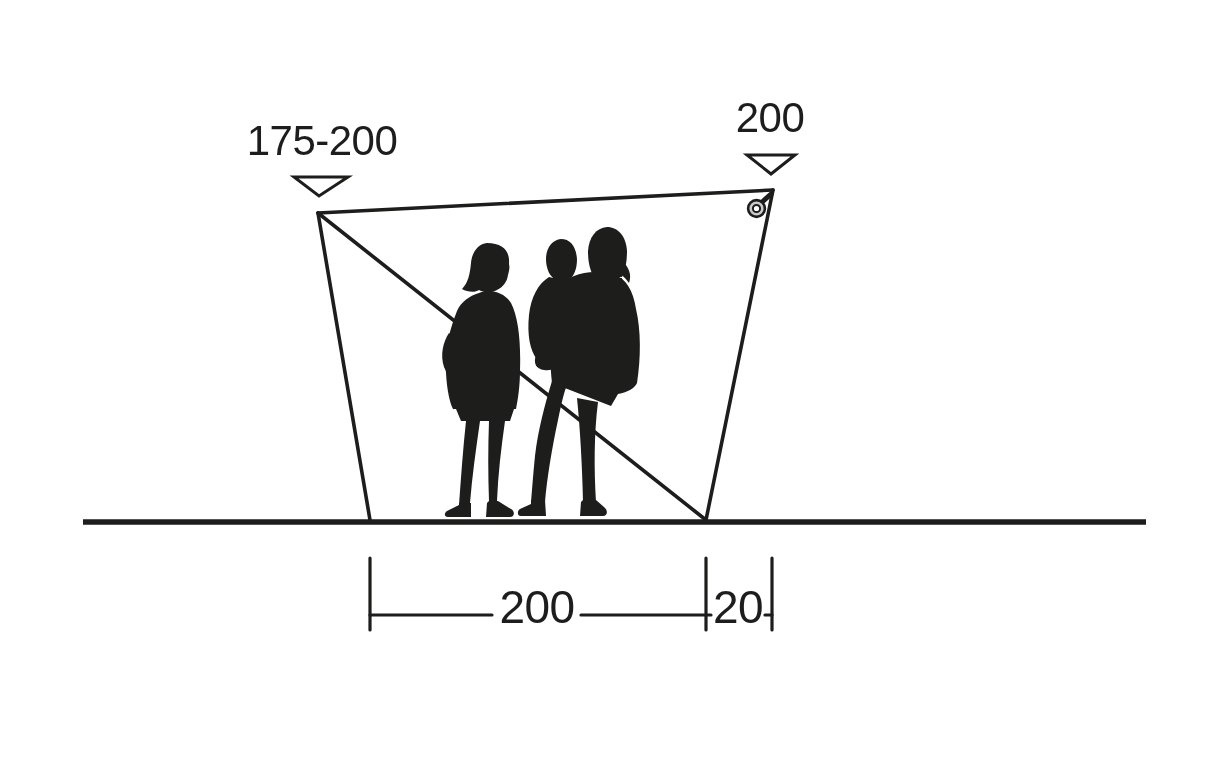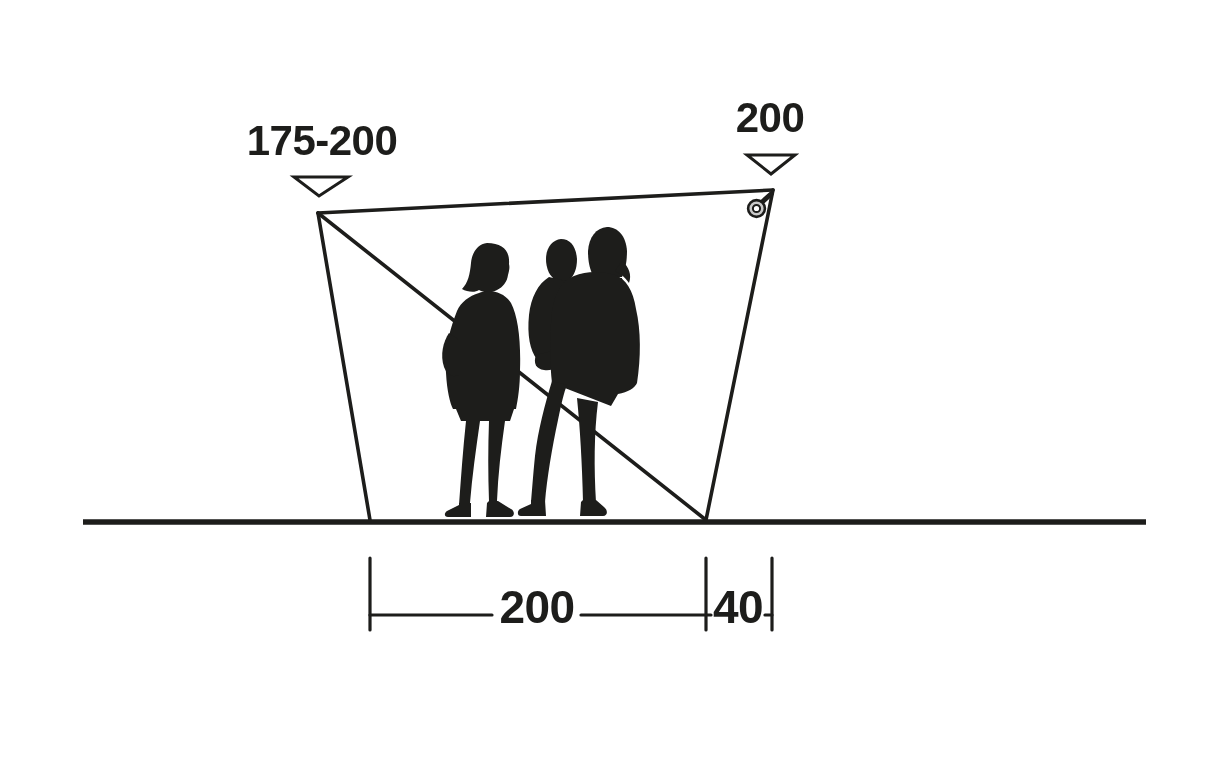--- a/index.html
+++ b/index.html
@@ -36,21 +36,21 @@
   .tri { fill: var(--paper); stroke: var(--ink); stroke-width: 3px; stroke-linejoin: miter; }
   .sil { fill: var(--ink); stroke: none; }
   .grom-stem  { stroke: var(--ink); stroke-width: 5px; stroke-linecap: round; }
   .grom-outer { fill: var(--grommet); stroke: var(--ink); stroke-width: 2.6px; }
   .grom-inner { fill: var(--paper);   stroke: var(--ink); stroke-width: 2px; }
   
   .lbl {
     position: absolute;
     transform: translateX(-50%);
     color: var(--ink);
-    font-weight: 700;
+    font-weight: 400;
     line-height: 1;
     white-space: nowrap;
     letter-spacing: -0.5px;
   }
   .lbl-top { font-size: 42px; }
   .lbl-bottom { font-size: 46px; }
   #label-peak-left  { left: 322px; top: 120px; }
   #label-peak-right { left: 770px; top:  97px; }
   #label-base-span  { left: 537px; top: 584px; }
   #label-overhang   { left: 738px; top: 584px; }
@@ -128,14 +128,14 @@
       <line class="ln w3" x1="765" y1="615" x2="772" y2="615"></line>
     </g>
   </svg>
 
   <div class="lbl lbl-top" id="label-peak-left">175-200</div>
 
   <div class="lbl lbl-top" id="label-peak-right">200</div>
 
   <div class="lbl lbl-bottom" id="label-base-span">200</div>
 
-  <div class="lbl lbl-bottom" id="label-overhang">40</div>
+  <div class="lbl lbl-bottom" id="label-overhang">20</div>
 </div>
 
 </body></html>

